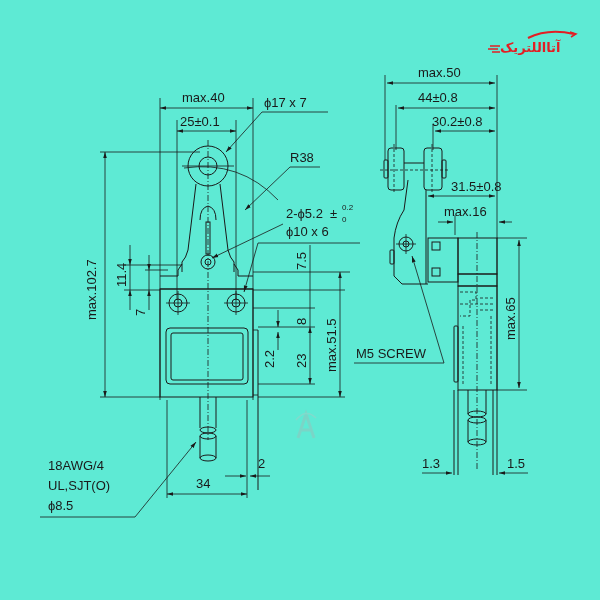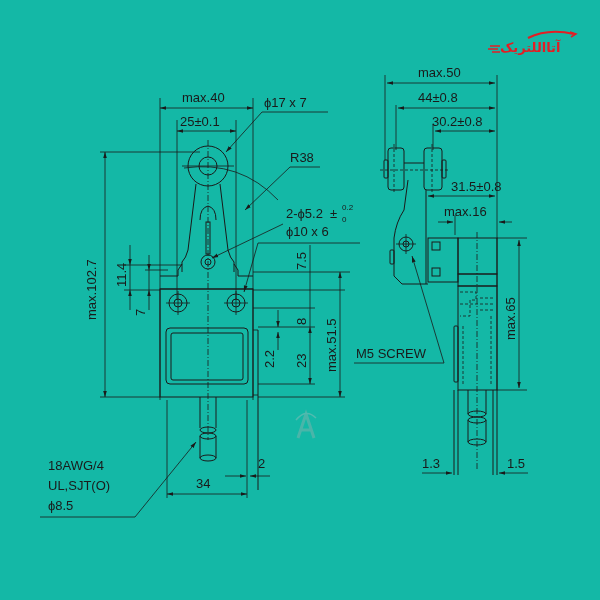--- a/index.html
+++ b/index.html
@@ -1,16 +1,16 @@
 <!DOCTYPE html>
 <html><head>
 <meta charset="utf-8">
 <style>
   html, body { margin: 0; padding: 0; background: #ffffff; }
-  #canvas { position: relative; width: 600px; height: 600px; background: #14b8a6; overflow: hidden; }
+  #canvas { position: relative; width: 600px; height: 600px; background: #5eead4; overflow: hidden; }
   svg { position: absolute; left: 0; top: 0; }
   .ln { stroke: #1a1a1a; stroke-width: 1; fill: none; }
   .thin { stroke: #1a1a1a; stroke-width: 0.8; fill: none; }
   .dash { stroke: #1a1a1a; stroke-width: 0.8; fill: none; stroke-dasharray: 6 2 1 2; }
   .hid { stroke: #1a1a1a; stroke-width: 0.8; fill: none; stroke-dasharray: 3 2; }
   .txt { font-family: "Liberation Sans", sans-serif; font-size: 13px; fill: #1a1a1a; }
   .txts { font-family: "Liberation Sans", sans-serif; font-size: 8px; fill: #1a1a1a; }
   .logo { position: absolute; left: 488px; top: 30px; width: 96px; height: 26px; }
   .logo-text { font-family: "DejaVu Sans", sans-serif; font-size: 13px; font-weight: bold; fill: #e31e24; }
 </style>

